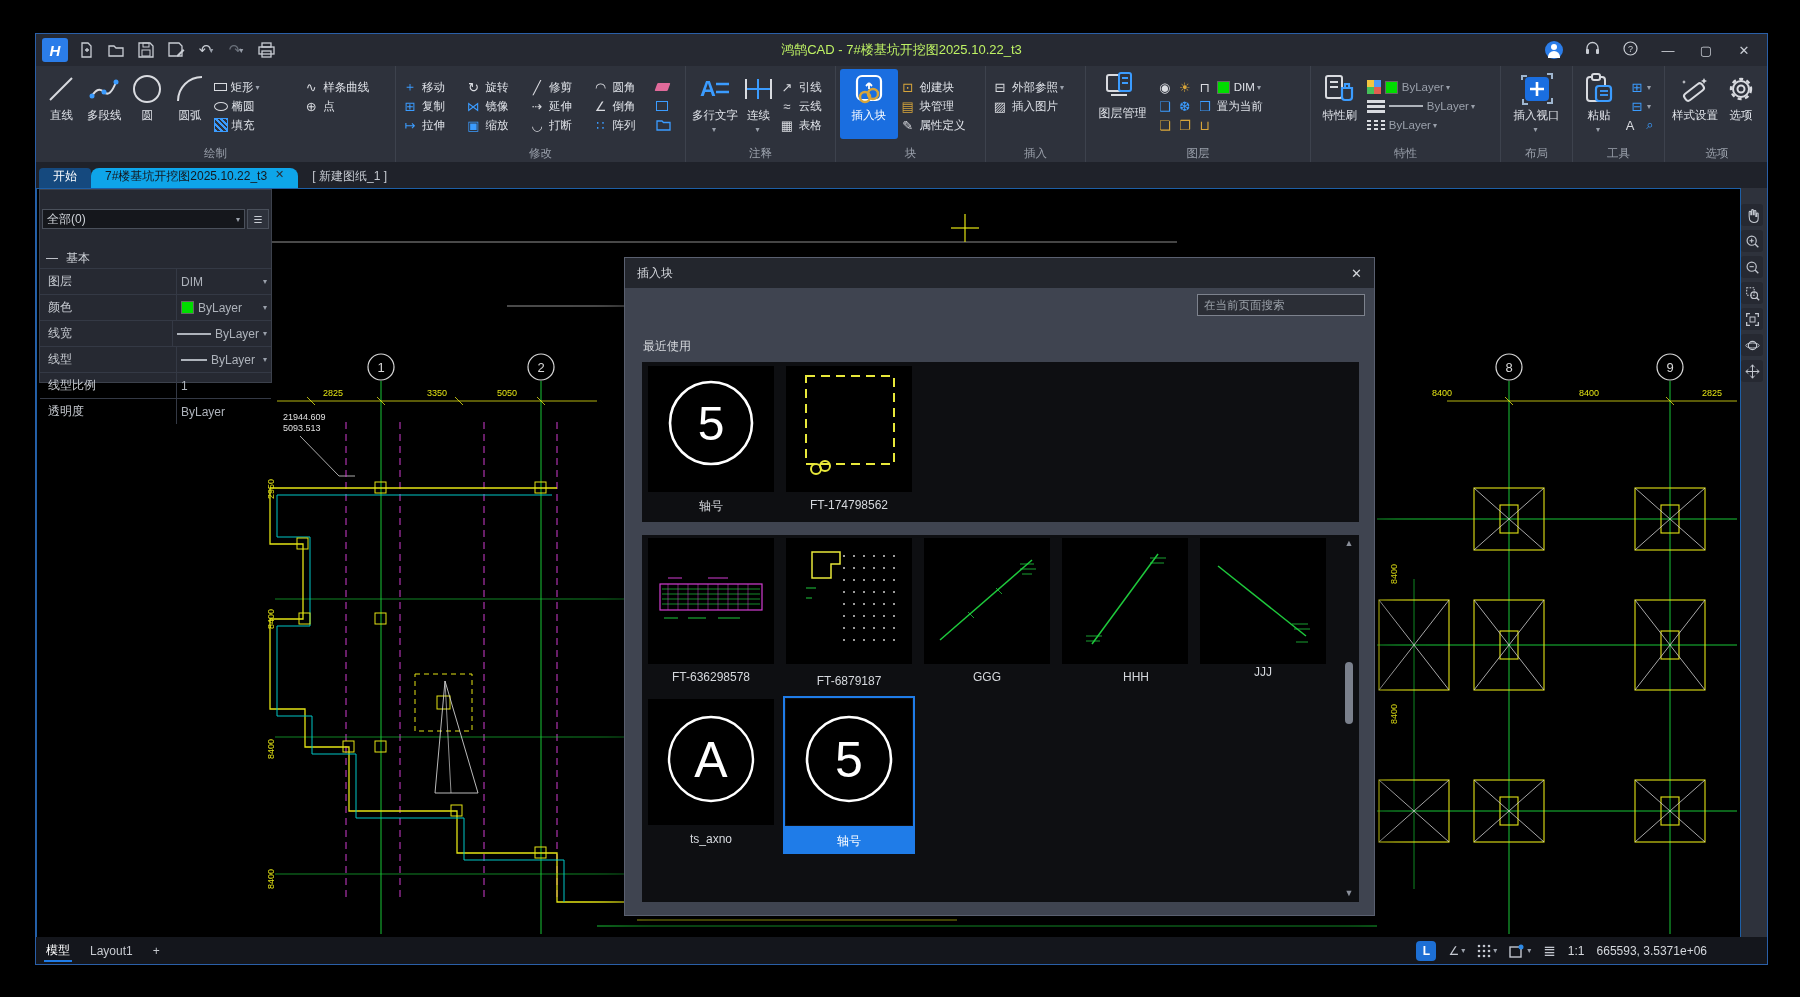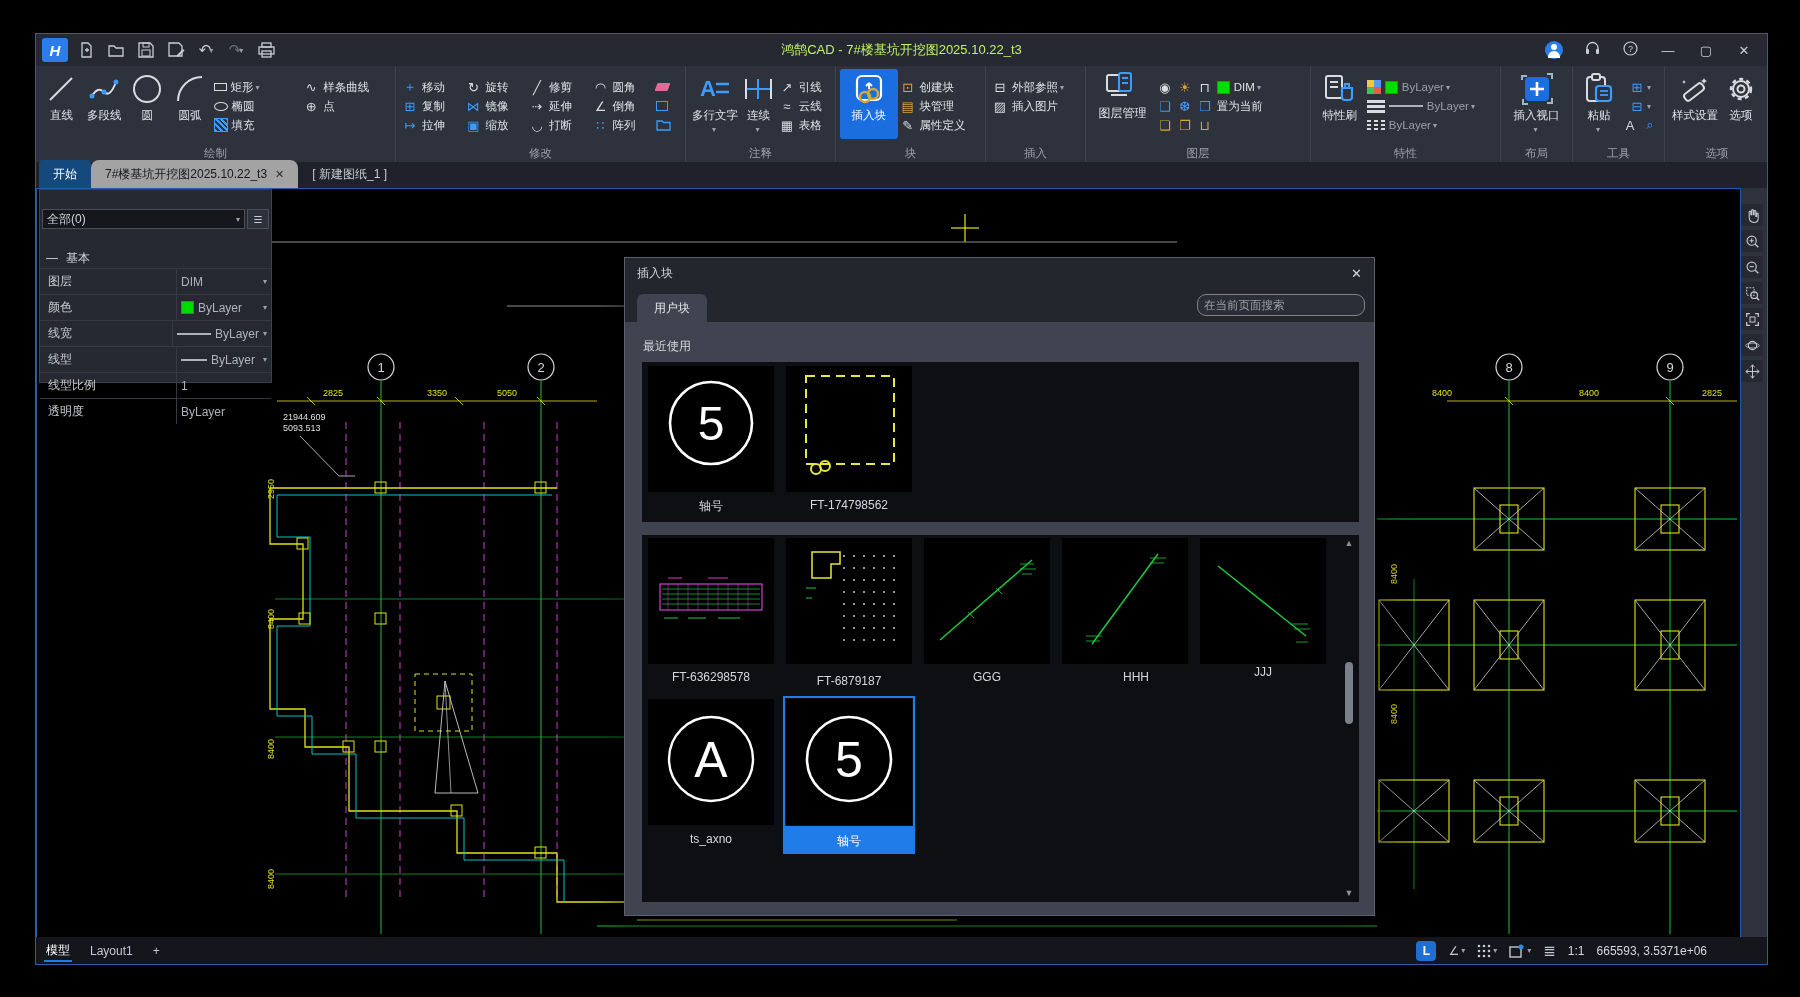--- a/index.html
+++ b/index.html
@@ -44,23 +44,23 @@
   .lw-line{width:34px;height:2px;background:#aeb3bb;flex:none;}
   .palette{width:14px;height:14px;display:grid;grid-template-columns:7px 7px;grid-template-rows:7px 7px;flex:none;}
   .palette i:nth-child(1){background:#f4c540;}.palette i:nth-child(2){background:#4f9bf5;}
   .palette i:nth-child(3){background:#45c05a;}.palette i:nth-child(4){background:#e25e50;}
   .lwbars{display:flex;flex-direction:column;gap:2px;flex:none;}
   .lwbars i{display:block;width:18px;height:3px;background:#d9dbe0;}
   .ltdots{display:flex;flex-direction:column;gap:2px;flex:none;}
   .ltdots i{display:block;width:18px;height:2px;background:repeating-linear-gradient(90deg,#d9dbe0 0 4px,transparent 4px 7px);}
   
   #doctabs{position:absolute;left:0;top:128px;width:100%;height:26px;background:#1f222a;display:flex;align-items:flex-end;}
-  .dtab{height:28px;display:flex;align-items:center;padding:0 14px;font-size:12px;gap:8px;}
+  .dtab{height:20px;display:flex;padding:0 14px;font-size:12px;gap:8px;}
   .dtab-start{background:#15497e;color:#fff;border-radius:4px 4px 0 0;margin-left:3px;}
-  .dtab-active{background:#a3a3a3;color:#15181e;border-radius:8px 8px 0 0;}
+  .dtab-active{background:#0ea5e9;color:#15181e;border-radius:8px 8px 0 0;}
   .dtab-plain{color:#c6cad1;}
   .tclose{font-size:11px;color:#2a2d34;}
   
   #canvas{position:absolute;left:0;top:154px;width:1705px;height:751px;background:#000;border:1px solid #1d5fa6;box-sizing:border-box;}
   
   #rtools{position:absolute;right:2px;top:170px;width:26px;display:flex;flex-direction:column;gap:4px;align-items:center;}
   .rtb{width:22px;height:22px;display:flex;align-items:center;justify-content:center;color:#c3c7cf;background:#262932;border-radius:3px;}
   
   #props{position:absolute;left:3px;top:155px;width:233px;height:194px;background:#262932;border:1px solid #3c414c;box-sizing:border-box;}
   .pp-top{display:flex;align-items:center;height:22px;padding:18px 2px;gap:2px;}
@@ -69,21 +69,21 @@
   .pp-sec{height:20px;display:flex;align-items:center;gap:8px;padding-left:6px;color:#cfd3d9;}
   .pp-row{height:25px;display:flex;border-top:1px solid #343945;}
   .pp-lab{width:128px;display:flex;align-items:center;padding-left:8px;color:#c8ccd2;}
   .pp-val{flex:1;display:flex;align-items:center;gap:4px;padding:0 4px;color:#aeb3bb;border-left:1px solid #343945;}
   .pp-caret{margin-left:auto;font-size:8px;color:#9aa0ab;}
   
   #dlg{position:absolute;left:588px;top:223px;width:751px;height:659px;background:#3f4450;border:1px solid #5a6070;box-sizing:border-box;box-shadow:0 10px 34px rgba(0,0,0,.65);}
   #dlg-title{position:absolute;left:0;top:0;width:100%;height:30px;background:#23262d;display:flex;align-items:center;justify-content:space-between;padding:0 12px;box-sizing:border-box;color:#d5d8dd;}
   #dlg-tabs{position:absolute;left:0;top:30px;width:100%;height:34px;background:#23262d;}
   .utab{position:absolute;left:12px;bottom:0;width:70px;height:28px;background:#3f4450;border-radius:6px 6px 0 0;display:flex;align-items:center;justify-content:center;color:#e2e5ea;}
-  #dlg-search{position:absolute;right:9px;top:36px;width:168px;height:22px;background:#2b2e36;border:1px solid #7d828d;border-radius:9px;color:#c9cdd4;font-size:11.5px;padding:0 6px;box-sizing:border-box;outline:none;}
+  #dlg-search{position:absolute;right:9px;top:36px;width:168px;height:22px;background:#2b2e36;border:1px solid #7d828d;border-radius:0;color:#c9cdd4;font-size:11.5px;padding:0 6px;box-sizing:border-box;outline:none;}
   #dlg-search::placeholder{color:#9aa0a8;}
   .dlg-lab{position:absolute;left:18px;top:80px;color:#d5d8dd;}
   .panel{position:absolute;left:17px;width:717px;background:#0e0f12;}
   .thumb{position:absolute;width:126px;height:126px;background:#000;}
   .tlabel{position:absolute;width:126px;text-align:center;color:#d5d8dd;font-size:12px;}
   .selbox{position:absolute;border:2px solid #1f7ce8;box-sizing:border-box;}
   .sellabel{position:absolute;background:#1f7ce8;color:#fff;display:flex;align-items:center;justify-content:center;font-size:12px;}
   .vsb{position:absolute;right:4px;width:12px;display:flex;flex-direction:column;align-items:center;color:#8a8f9a;font-size:9px;}
   .vsb-thumb{position:absolute;width:8px;border-radius:4px;background:#7a808c;left:2px;}
   
@@ -828,25 +828,20 @@
       <span class="pp-val">
           <span>ByLayer</span>
         </span>
     </div>
   </div>
 
   <div id="dlg">
     <div id="dlg-title">
       <span>插入块</span>
       <span style="font-size:13px;">✕</span>
-    </div>
-    <div id="dlg-tabs">
-      <div class="utab">
-          <span>用户块</span>
-        </div>
     </div>
     <input id="dlg-search" placeholder="在当前页面搜索" style="">
     <div class="dlg-lab">最近使用</div>
 
     <div class="panel" style="top:104px;height:160px;">
       <div class="thumb" style="left:6px;top:4px;">
         <svg width="126" height="126">
             <circle cx="63" cy="57" r="41" fill="none" stroke="#fff" stroke-width="2.6"></circle>
             <text x="63" y="74" font-size="48" fill="#fff" text-anchor="middle">5</text>
           </svg>

